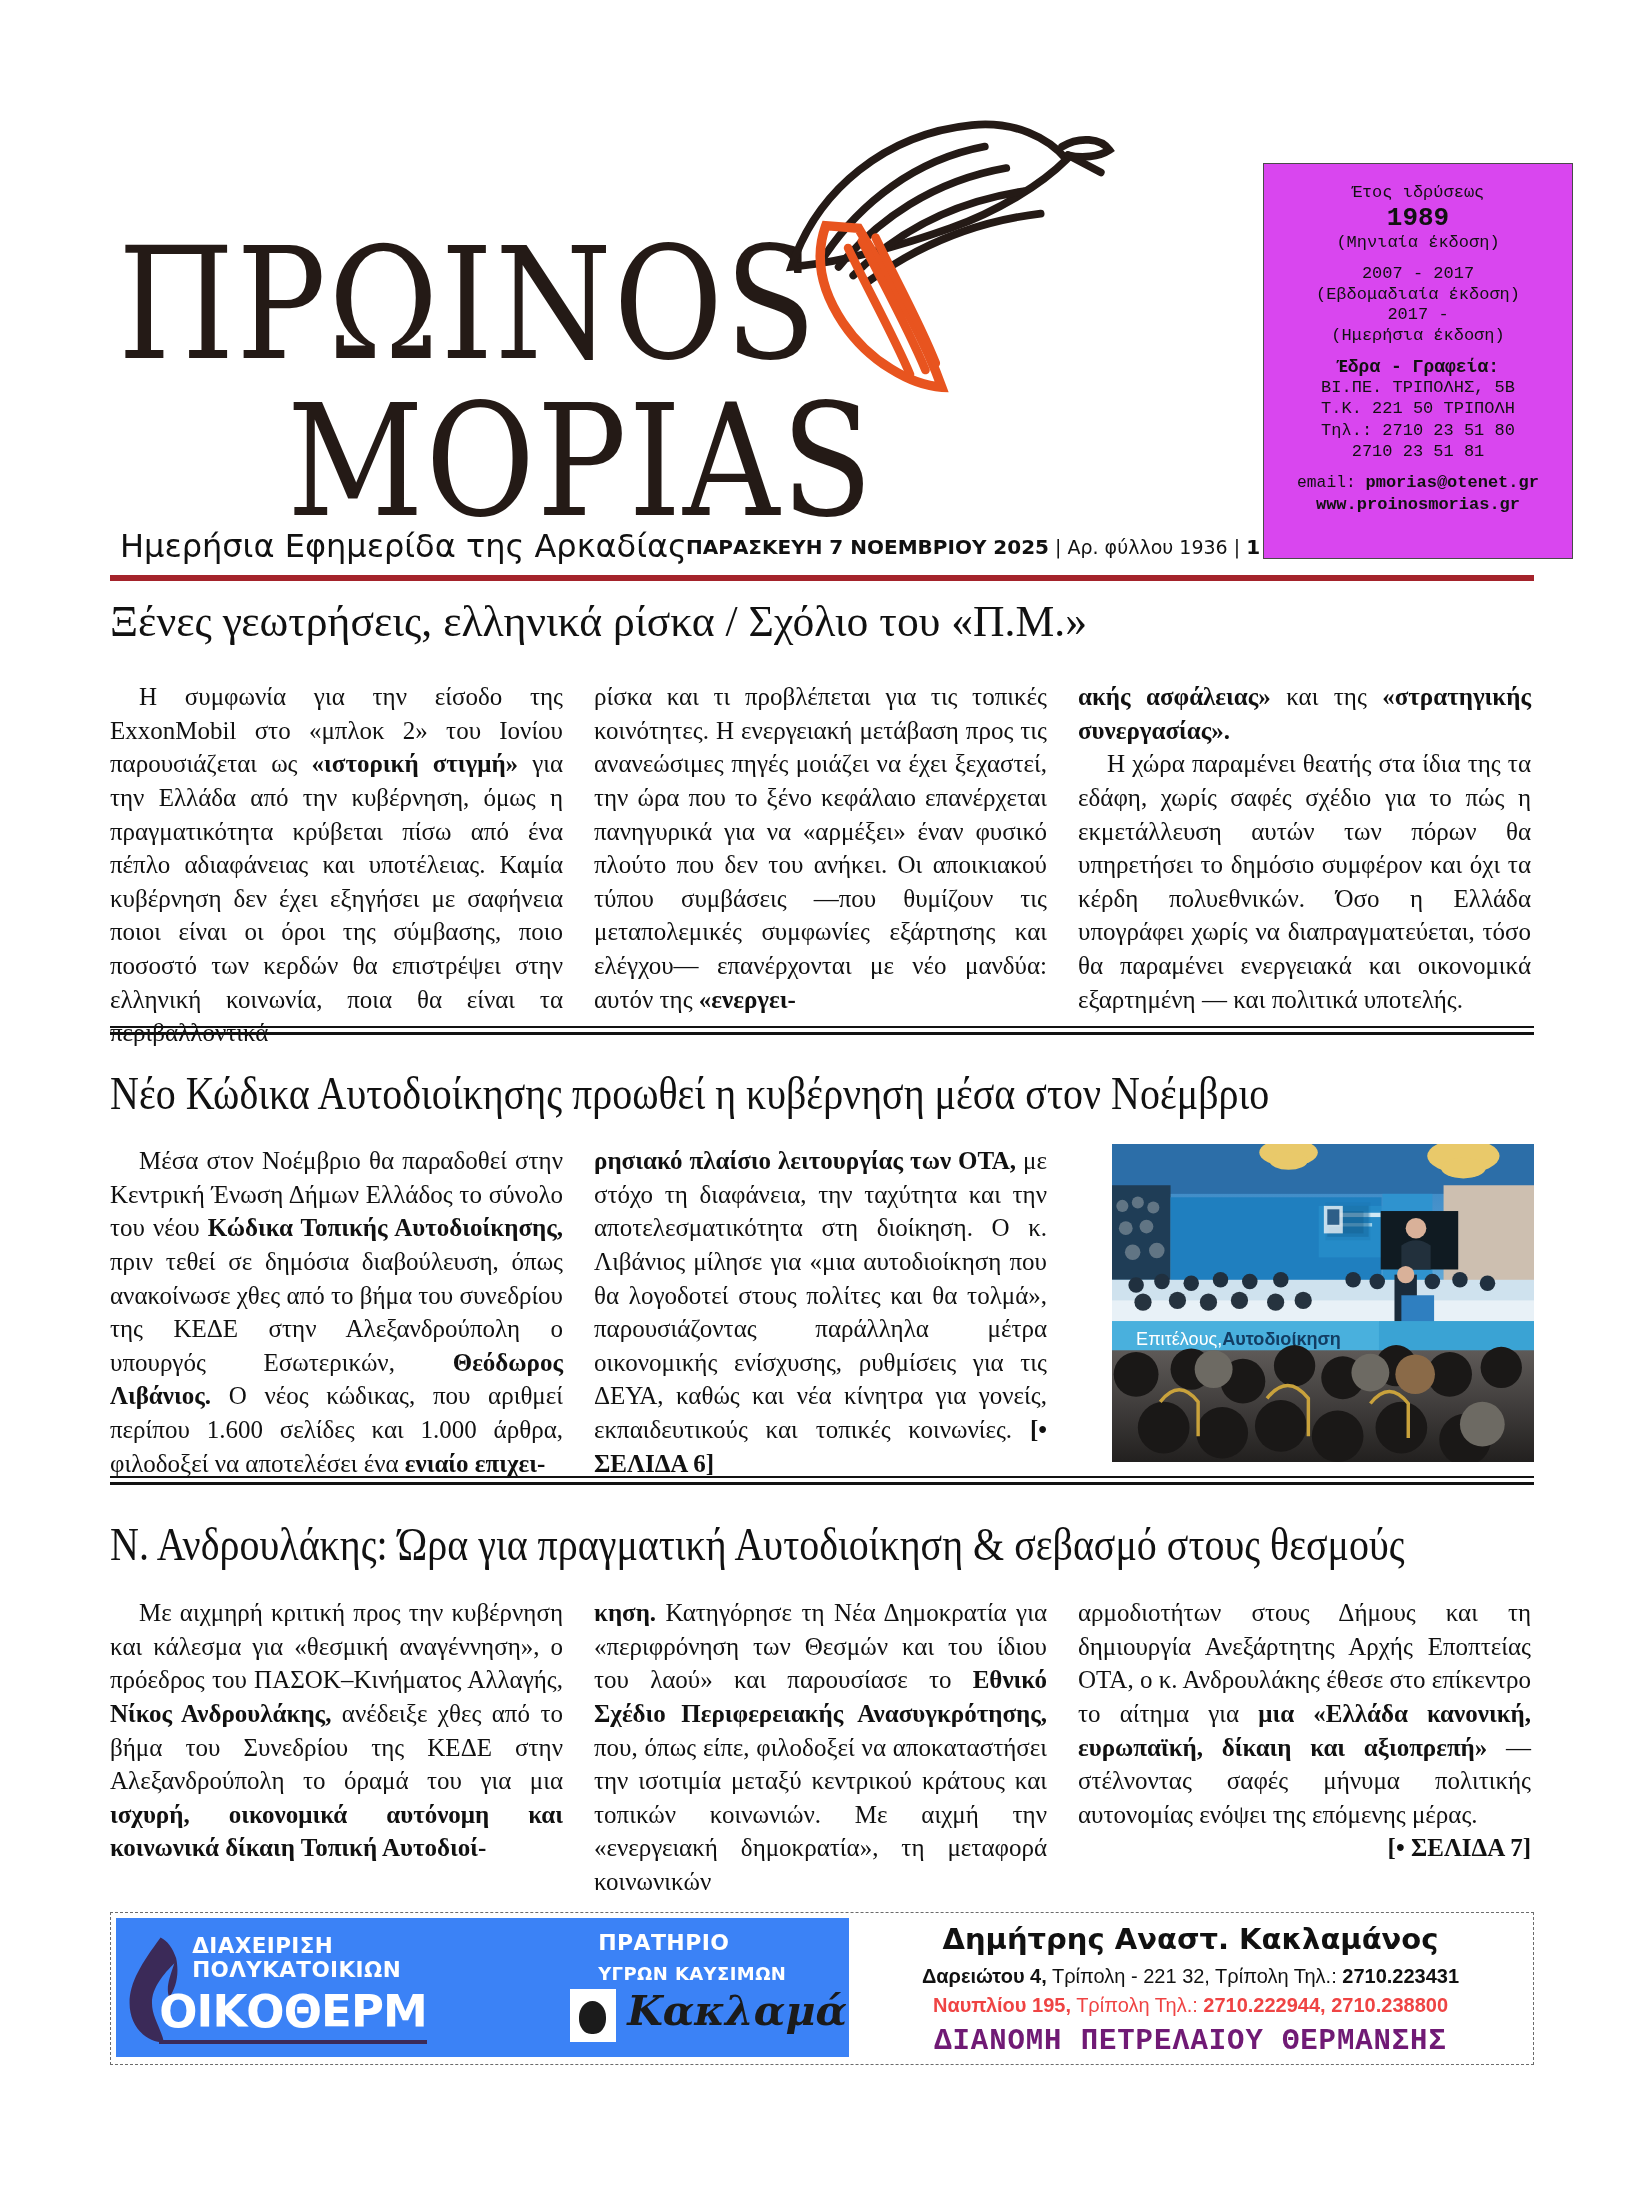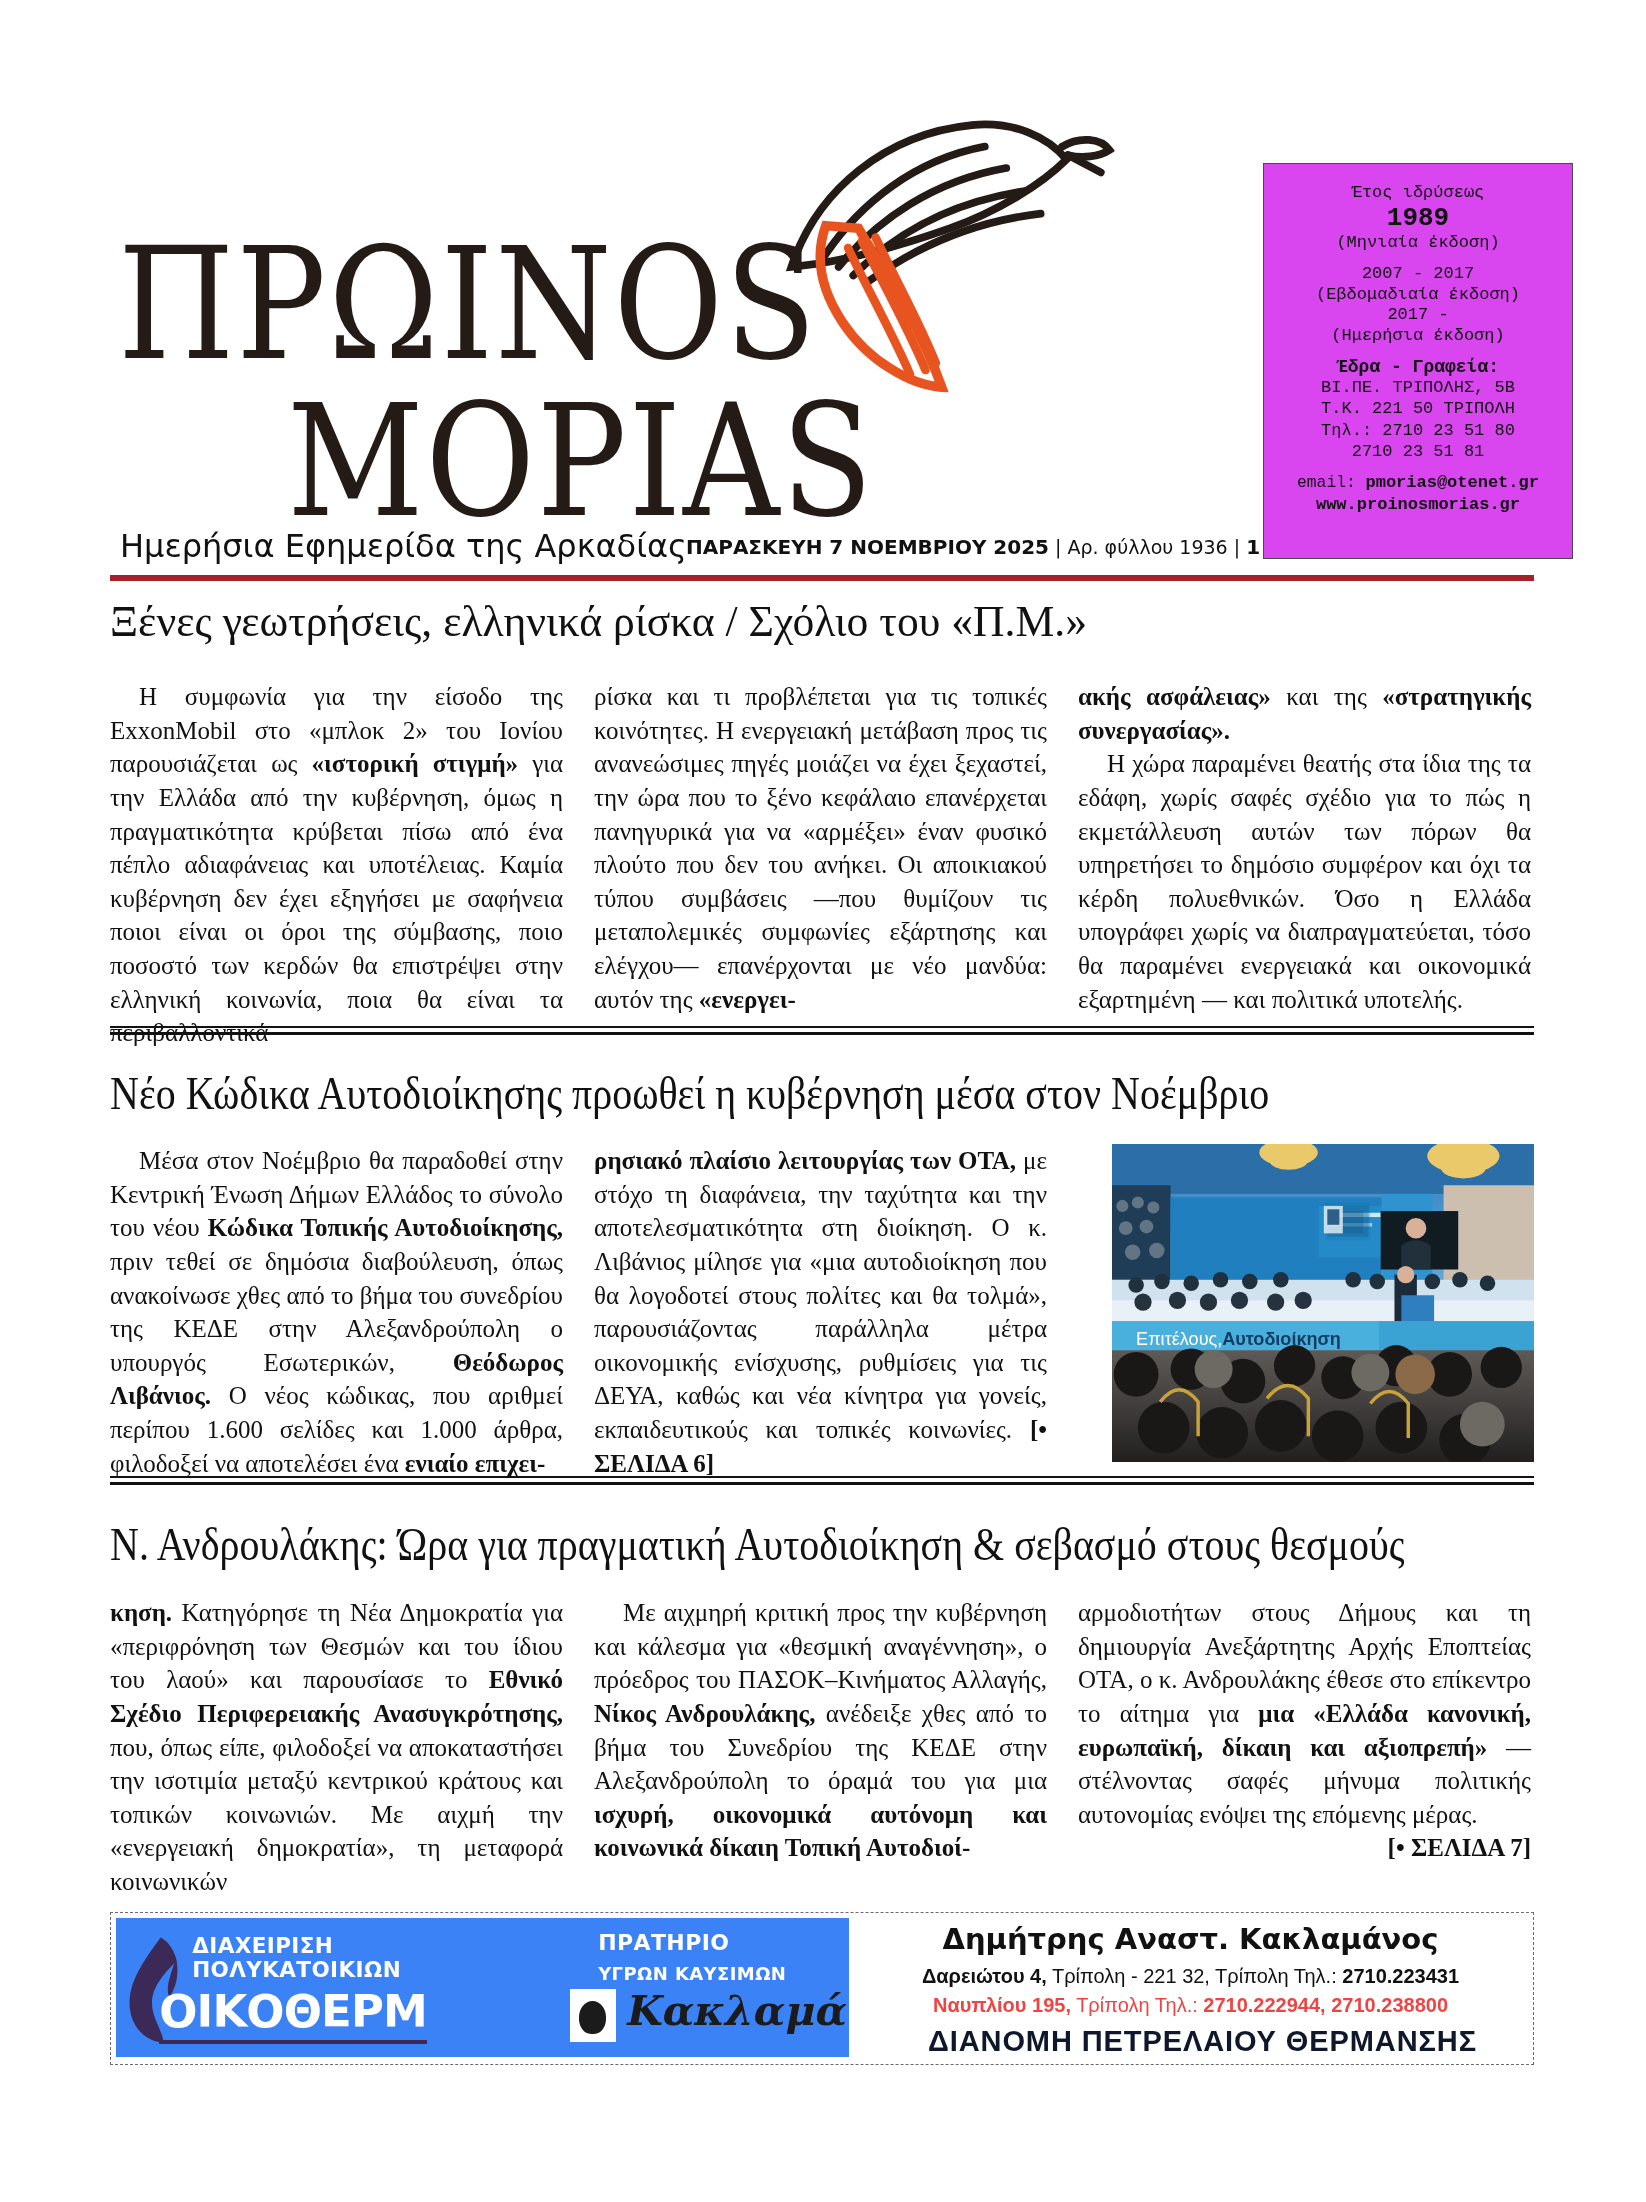--- a/index.html
+++ b/index.html
@@ -201,23 +201,23 @@
     font-family:"Liberation Sans", sans-serif;
     font-size:20px;color:#111;
   }
   .ad-r-l2{
     position:absolute;left:0;top:76px;width:675px;text-align:center;
     font-family:"Liberation Sans", sans-serif;
     font-size:20px;color:#ef4444;
   }
   .ad-r-l1 b,.ad-r-l2 b{font-weight:bold;}
   .ad-r-big{
-    position:absolute;left:12px;top:107px;width:675px;text-align:center;
-    font-family:Liberation Sans, sans-serif;
-    font-weight:bold;font-size:29px;color:#0f172a;letter-spacing:0.9px;
+    position:absolute;left:0;top:107px;width:675px;text-align:center;
+    font-family:Liberation Mono, monospace;
+    font-weight:bold;font-size:29px;color:#701a75;letter-spacing:0.9px;
   }
 </style>
 </head>
 <body>
 
 <div class="page">
 
   <div class="masthead">
 
     <div class="logo-wrap">
@@ -434,24 +434,24 @@
     </svg>
   </div>
 
   <div class="hr-thin" style="top:1476px"></div>
   <div class="hr-thick" style="top:1482px"></div>
 
   <div class="headline h3" style="top:1520px">Ν. Ανδρουλάκης: Ώρα για πραγματική Αυτοδιοίκηση &amp; σεβασμό στους θεσμούς</div>
 
   <div class="cols" style="top:1596px">
     <div class="col">
+      <p><span>Με αιχμηρή κριτική προς την κυβέρνηση και κάλεσμα για «θεσμική αναγέννηση», ο πρόεδρος του ΠΑΣΟΚ–Κινήματος Αλλαγής, </span><b>Νίκος Ανδρουλάκης,</b><span> ανέδειξε χθες από το βήμα του Συνεδρίου της ΚΕΔΕ στην Αλεξανδρούπολη το όραμά του για μια </span><b>ισχυρή, οικονομικά αυτόνομη και κοινωνικά δίκαιη Τοπική Αυτοδιοί-</b></p>
+    </div>
+    <div class="col">
       <p class="noind"><b>κηση.</b><span> Κατηγόρησε τη Νέα Δημοκρατία για «περιφρόνηση των Θεσμών και του ίδιου του λαού» και παρουσίασε το </span><b>Εθνικό Σχέδιο Περιφερειακής Ανασυγκρότησης,</b><span> που, όπως είπε, φιλοδοξεί να αποκαταστήσει την ισοτιμία μεταξύ κεντρικού κράτους και τοπικών κοινωνιών. Με αιχμή την «ενεργειακή δημοκρατία», τη μεταφορά κοινωνικών</span></p>
-    </div>
-    <div class="col">
-      <p><span>Με αιχμηρή κριτική προς την κυβέρνηση και κάλεσμα για «θεσμική αναγέννηση», ο πρόεδρος του ΠΑΣΟΚ–Κινήματος Αλλαγής, </span><b>Νίκος Ανδρουλάκης,</b><span> ανέδειξε χθες από το βήμα του Συνεδρίου της ΚΕΔΕ στην Αλεξανδρούπολη το όραμά του για μια </span><b>ισχυρή, οικονομικά αυτόνομη και κοινωνικά δίκαιη Τοπική Αυτοδιοί-</b></p>
     </div>
     <div class="col">
       <p class="noind"><span>αρμοδιοτήτων στους Δήμους και τη δημιουργία Ανεξάρτητης Αρχής Εποπτείας ΟΤΑ, ο κ. Ανδρουλάκης έθεσε στο επίκεντρο το αίτημα για </span><b>μια «Ελλάδα κανονική, ευρωπαϊκή, δίκαιη και αξιοπρεπή»</b><span> — στέλνοντας σαφές μήνυμα πολιτικής αυτονομίας ενόψει της επόμενης μέρας.</span></p>
       <p class="noind">
           <span class="right pageref">[• ΣΕΛΙΔΑ 7]</span>
         </p>
     </div>
   </div>
 
   <div class="ad">

